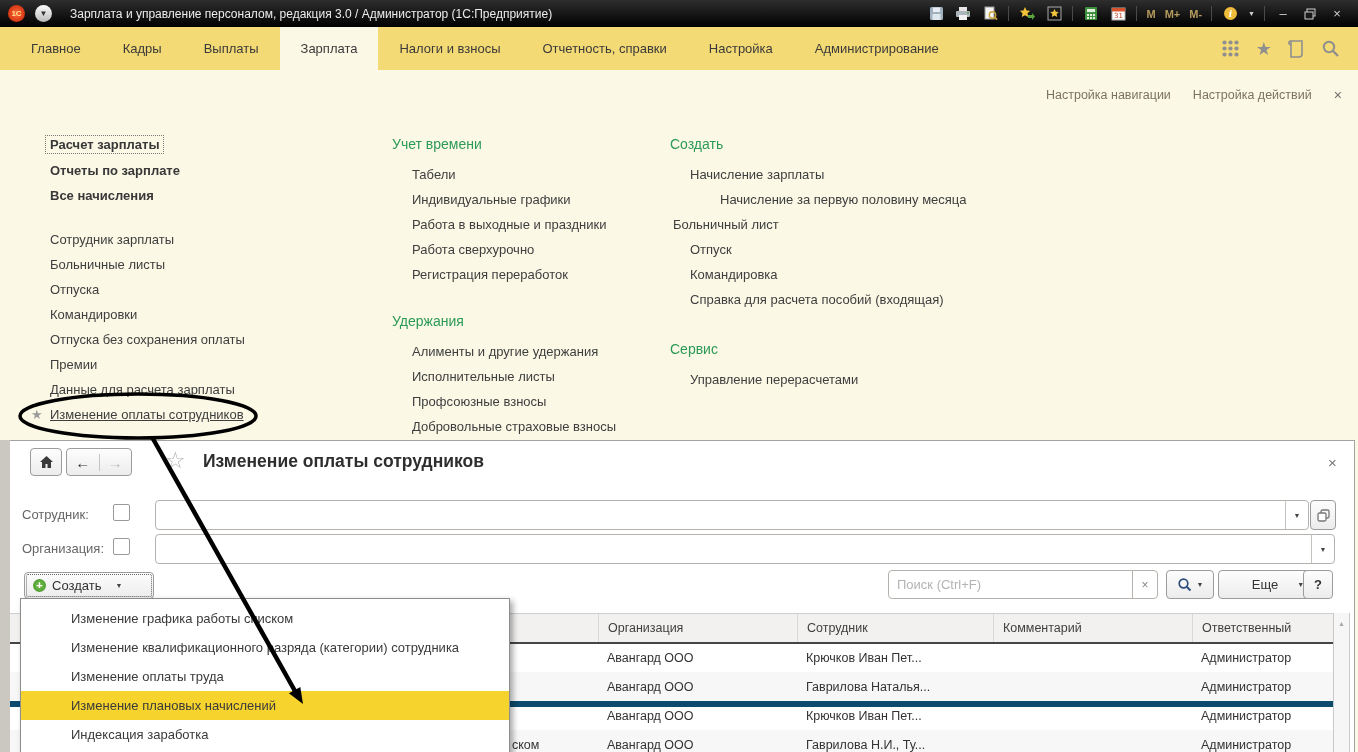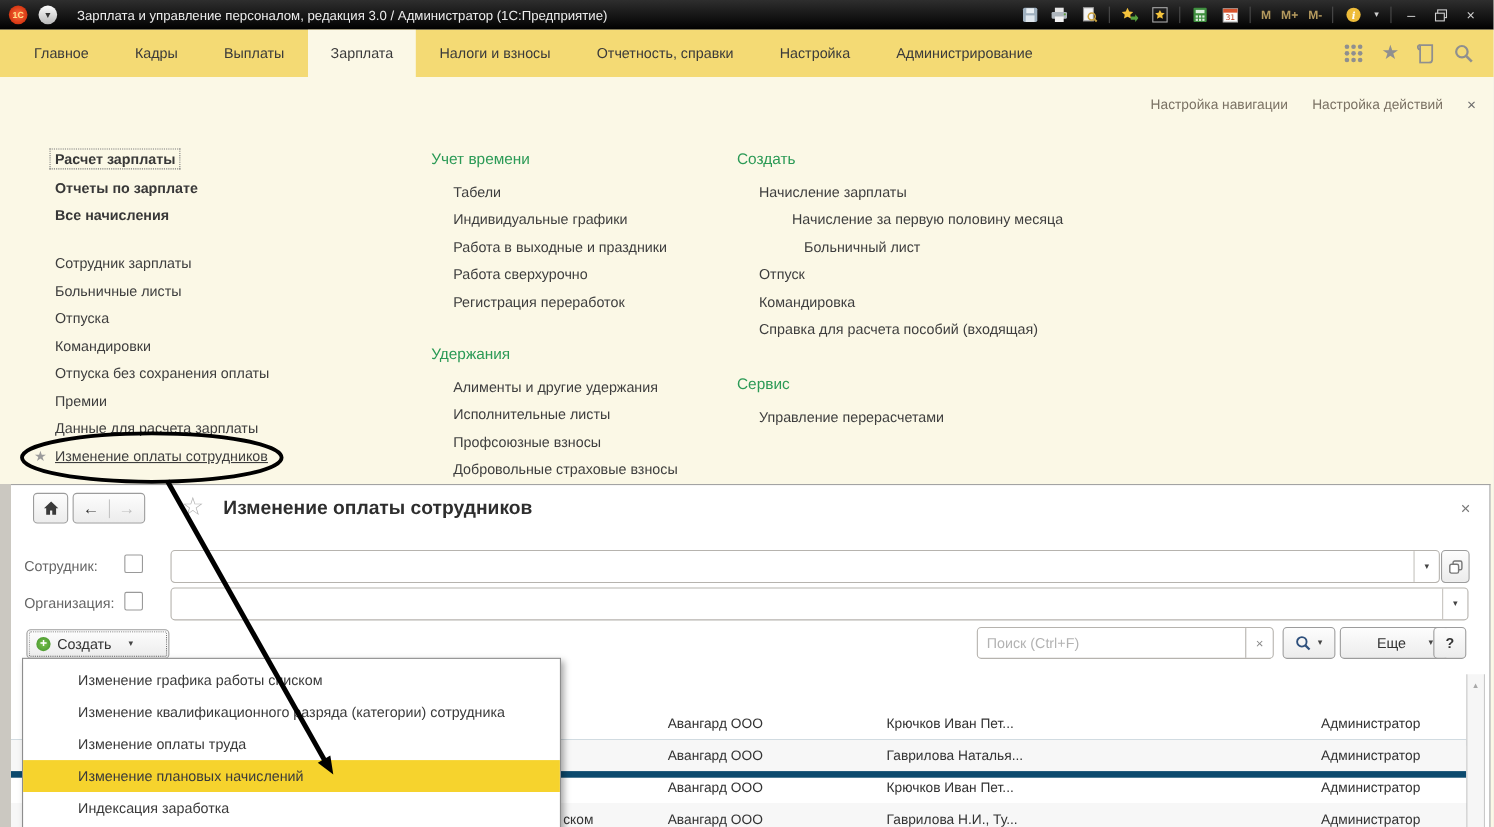--- a/index.html
+++ b/index.html
@@ -266,21 +266,21 @@
   <div class="nav-item" style="left:412px;top:267px">Регистрация переработок</div>
   <div class="green-hdr" style="left:392px;top:313px">Удержания</div>
   <div class="nav-item" style="left:412px;top:344px">Алименты и другие удержания</div>
   <div class="nav-item" style="left:412px;top:369px">Исполнительные листы</div>
   <div class="nav-item" style="left:412px;top:394px">Профсоюзные взносы</div>
   <div class="nav-item" style="left:412px;top:419px">Добровольные страховые взносы</div>
 
   <div class="green-hdr" style="left:670px;top:136px">Создать</div>
   <div class="nav-item" style="left:690px;top:167px">Начисление зарплаты</div>
   <div class="nav-item" style="left:720px;top:192px">Начисление за первую половину месяца</div>
-  <div class="nav-item" style="left:731px;top:217px">Больничный лист</div>
+  <div class="nav-item" style="left:673px;top:217px">Больничный лист</div>
   <div class="nav-item" style="left:690px;top:242px">Отпуск</div>
   <div class="nav-item" style="left:690px;top:267px">Командировка</div>
   <div class="nav-item" style="left:690px;top:292px">Справка для расчета пособий (входящая)</div>
   <div class="green-hdr" style="left:670px;top:341px">Сервис</div>
   <div class="nav-item" style="left:690px;top:372px">Управление перерасчетами</div>
 
   <div class="left-strip"></div>
   <div class="form-window">
 
     <div class="btn fw home-btn">
@@ -334,20 +334,26 @@
           <line x1="9.7" y1="9.7" x2="13.5" y2="13.5" stroke="#2d4f7c" stroke-width="2"></line>
         </svg>
       <span class="caret">▼</span>
     </div>
     <div class="btn fw more-btn">
       <span>Еще</span>
       <span class="caret">▼</span>
     </div>
     <div class="btn fw help-btn">?</div>
 
+    <div class="tbl-hdr">
+      <div class="hdr-cell" style="left:588px;width:199px">Организация</div>
+      <div class="hdr-cell" style="left:787px;width:196px">Сотрудник</div>
+      <div class="hdr-cell" style="left:983px;width:199px">Комментарий</div>
+      <div class="hdr-cell" style="left:1182px;width:141px">Ответственный</div>
+    </div>
     <div class="tbl-row" style="top:202px">
       <div class="cell" style="left:588px;width:199px">Авангард ООО</div>
       <div class="cell" style="left:787px;width:196px">Крючков Иван Пет...</div>
       <div class="cell" style="left:1182px;width:141px">Администратор</div>
     </div>
     <div class="tbl-row row-alt" style="top:231px">
       <div class="cell" style="left:588px;width:199px">Авангард ООО</div>
       <div class="cell" style="left:787px;width:196px">Гаврилова Наталья...</div>
       <div class="cell" style="left:1182px;width:141px">Администратор</div>
     </div>

